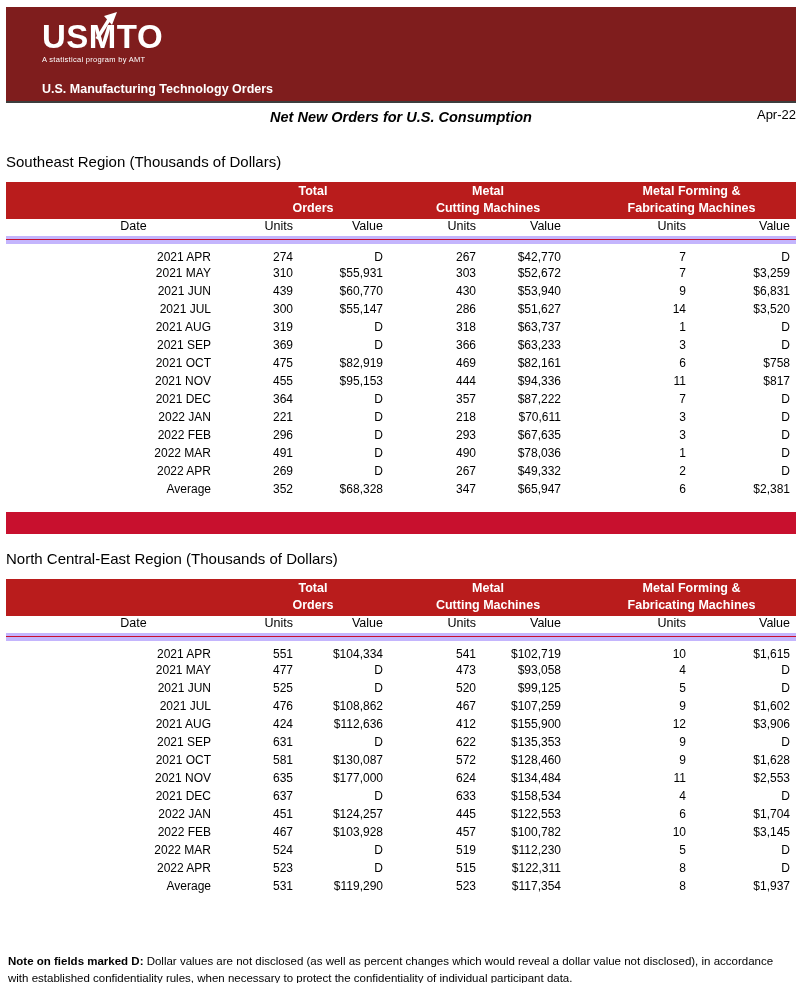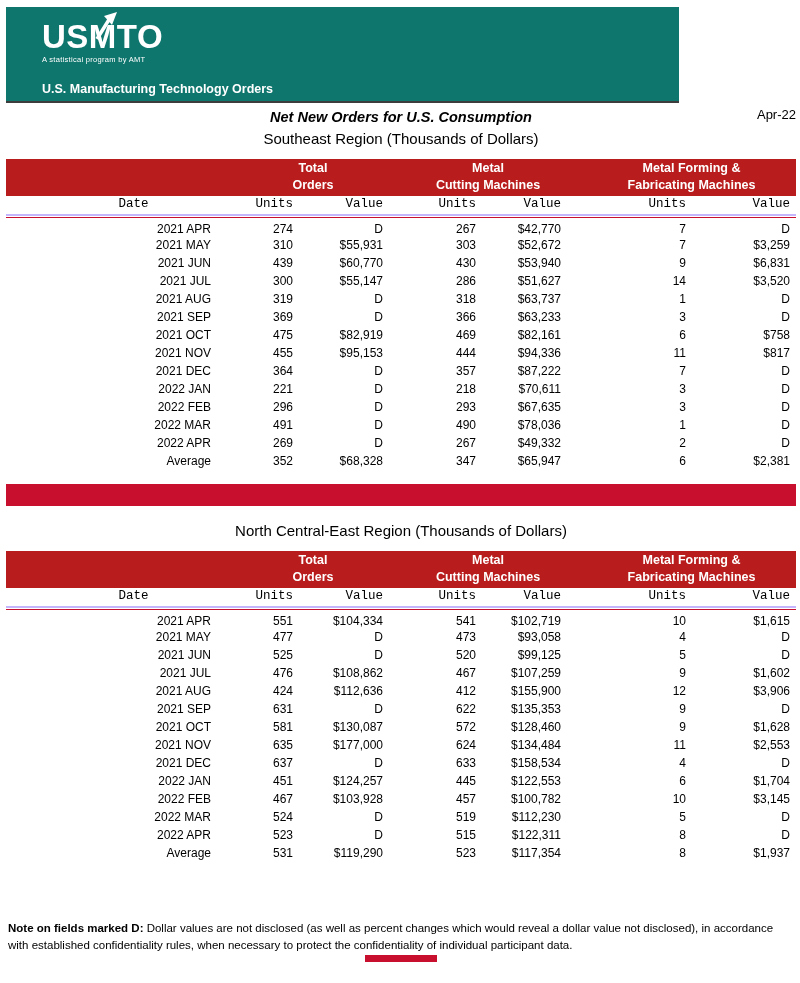--- a/index.html
+++ b/index.html
@@ -5,21 +5,21 @@
   * { box-sizing: border-box; }
   html,body { margin:0; padding:0; }
   body {
     width:800px; height:983px; background:#ffffff; overflow:hidden;
     font-family:"Liberation Sans", sans-serif; color:#000;
   }
   .page { padding:7px 5px 0 6px; width:800px; }
 
   
   .banner {
-    width:673px; height:96px; background:#0f766e;
+    width:790px; height:96px; background:#7f1d1d;
     border-bottom:2px solid #3d3d3d;
     padding:13px 0 0 36px; position:relative;
   }
   .logo { position:relative; display:inline-block; }
   .logo-text {
     color:#fff; font-weight:700; font-size:33px; line-height:1;
     letter-spacing:0.5px;
   }
   .logo-arrow { position:absolute; left:50px; top:-9px; }
   .logo-tagline { color:#fff; font-size:7.5px; letter-spacing:0.3px; margin-top:2px; }
@@ -27,33 +27,32 @@
 
   
   .title-row { position:relative; height:22px; margin-top:4px; width:790px; }
   .report-title {
     position:absolute; left:0; right:0; top:2px; text-align:center;
     font-style:italic; font-weight:700; font-size:14.5px;
   }
   .report-date { position:absolute; right:0; top:0; font-size:13px; }
 
   
-  .region-title { text-align:center; font-size:15px; font-weight:400; margin:1px 0 12px 0; width:790px; }
+  .region-title { font-size:15px; font-weight:400; margin:24px 0 12px 0; width:790px; }
   table.orders { border-collapse:separate; border-spacing:0; table-layout:fixed; width:790px; }
   tr.group-row th {
     background:#b91c1c; color:#fff; font-weight:700; font-size:12.5px;
     line-height:1.3; height:37px; text-align:center; vertical-align:middle;
     padding:0 0 2px 20px;
   }
   tr.group-row th.spacer { padding:0; }
   tr.col-row th {
     font-weight:400; font-size:12.5px; text-align:right; height:20px;
     vertical-align:bottom; padding:0 6px 3px 0; position:relative;
-    border-bottom:2px solid #c4b5fd;
-    font-family:Liberation Mono, monospace;
+    border-bottom:8px solid #c4b5fd;
   }
   tr.col-row th::after {
     content:""; position:absolute; left:0; right:0; bottom:-4px; height:1px;
     background:#C8102E;
   }
   tr.col-row th.date-col { text-align:center; padding-left:50px; }
   tbody td {
     font-size:12px; text-align:right; height:18px; padding:0 6px 0 0;
     vertical-align:middle; white-space:nowrap;
   }

